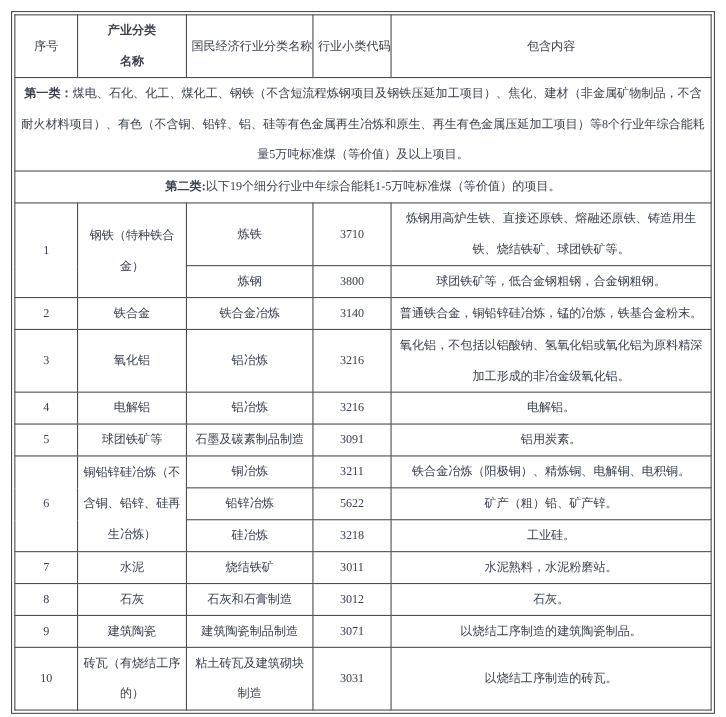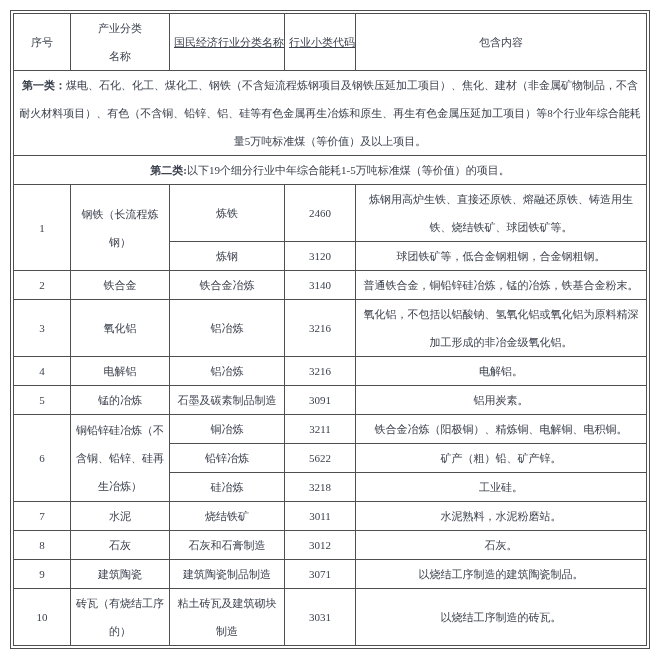--- a/index.html
+++ b/index.html
@@ -35,22 +35,22 @@
   table.doc td {
     border: 1px solid #4f4f4f;
     line-height: 28px;
     padding: 0 4px;
     text-align: center;
     vertical-align: middle;
     word-break: break-all;
     background: #ffffff;
   }
   td.left { text-align: left; padding-left: 8px; }
-  td.pre  { white-space: pre-line; }
-  td.nowrap { white-space: nowrap; padding: 0 1px; text-decoration: underline; }
+  td.pre  { white-space: pre-line; font-weight: bold; }
+  td.nowrap { white-space: nowrap; padding: 0 1px; }
   tr.h1 { height: 28px; }
   tr.h2 { height: 56px; }
   tr.h3 { height: 84px; }
   tr.hh { height: 52px; }
   td.section-cell { text-align: left; padding: 0 4px; margin-top: 28px; }
   td.section-cell b { font-weight: bold; }
 </style>
 </head>
 <body>
 
@@ -82,28 +82,28 @@
       </tr>
 
       <tr class="h1">
         <td colspan="5" class="section-cell">
           <b>第二类:</b><span>以下19个细分行业中年综合能耗1-5万吨标准煤（等价值）的项目。</span>
         </td>
       </tr>
 
       <tr class="h2">
         <td rowspan="2">1</td>
-        <td rowspan="2">钢铁（长流程炼钢）</td>
+        <td rowspan="2">钢铁（特种铁合金）</td>
         <td>炼铁</td>
-        <td>2460</td>
+        <td>3710</td>
         <td class="left">炼钢用高炉生铁、直接还原铁、熔融还原铁、铸造用生铁、烧结铁矿、球团铁矿等。</td>
       </tr>
       <tr class="h1">
         <td>炼钢</td>
-        <td>3120</td>
+        <td>3800</td>
         <td class="left">球团铁矿等，低合金钢粗钢，合金钢粗钢。</td>
       </tr>
 
       <tr class="h1">
         <td>2</td>
         <td>铁合金</td>
         <td>铁合金冶炼</td>
         <td>3140</td>
         <td class="left">普通铁合金，铜铅锌硅冶炼，锰的冶炼，铁基合金粉末。</td>
       </tr>
@@ -119,21 +119,21 @@
       <tr class="h1">
         <td>4</td>
         <td>电解铝</td>
         <td>铝冶炼</td>
         <td>3216</td>
         <td class="left">电解铝。</td>
       </tr>
 
       <tr class="h1">
         <td>5</td>
-        <td>锰的冶炼</td>
+        <td>球团铁矿等</td>
         <td>石墨及碳素制品制造</td>
         <td>3091</td>
         <td class="left">铝用炭素。</td>
       </tr>
 
       <tr class="h1">
         <td rowspan="3">6</td>
         <td rowspan="3">铜铅锌硅冶炼（不含铜、铅锌、硅再生冶炼）</td>
         <td>铜冶炼</td>
         <td>3211</td>

